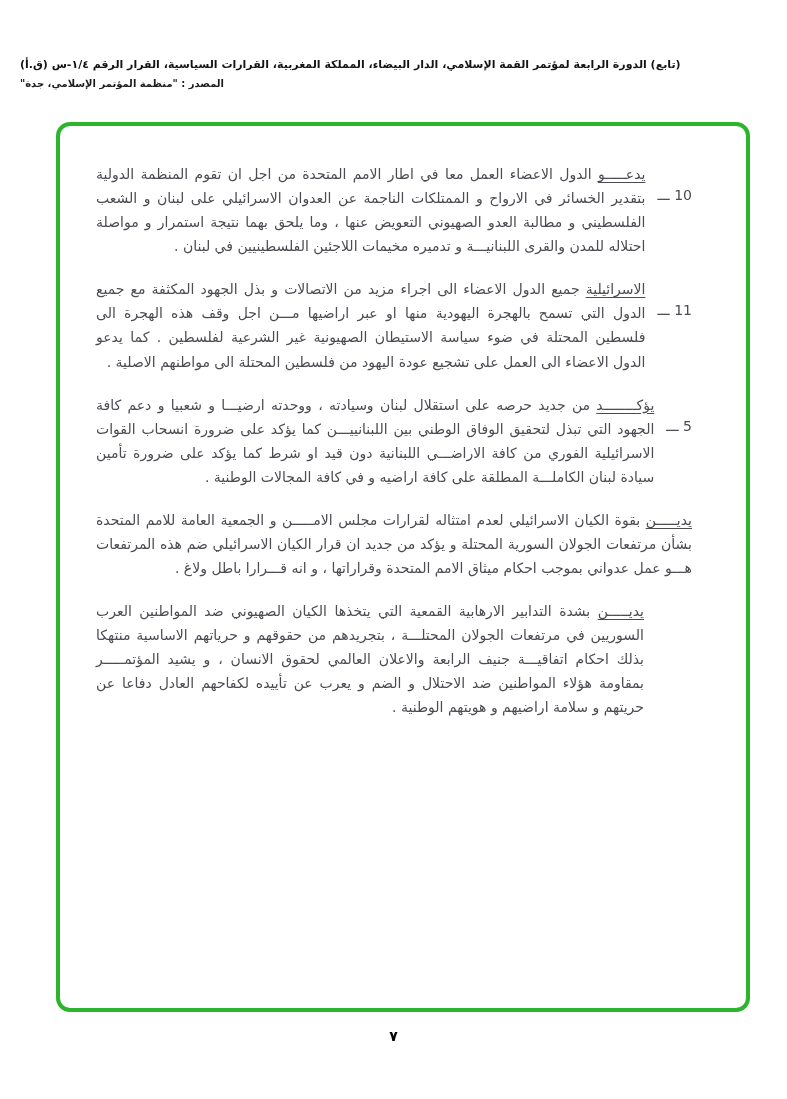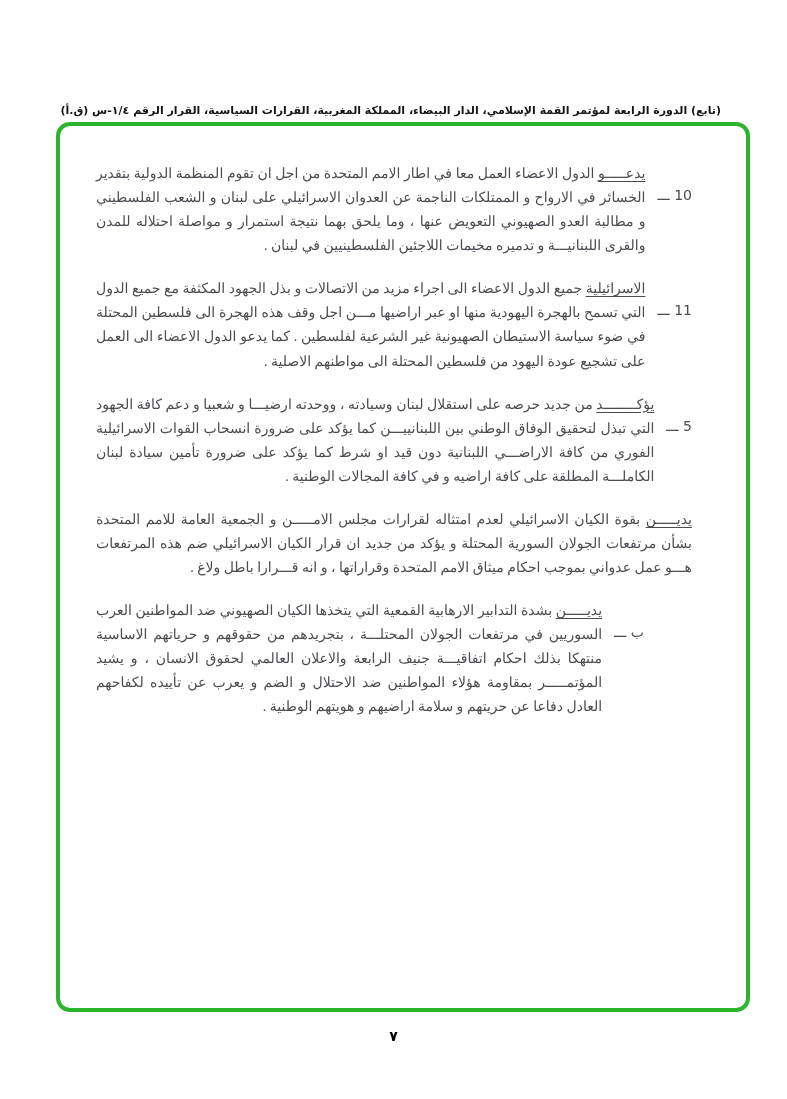--- a/index.html
+++ b/index.html
@@ -10,23 +10,22 @@
     position: relative;
     font-family: "DejaVu Sans", sans-serif;
     overflow: hidden;
   }
   .doc-header {
     position: absolute;
     top: 58px;
     right: 66px;
     left: 20px;
     direction: rtl;
-    text-align: right;
+    text-align: left;
     color: #141414;
-    margin-top: 46px;
   }
   .doc-header .line1 {
     font-size: 11px;
     font-weight: bold;
     white-space: nowrap;
     letter-spacing: 0px;
   }
   .doc-header .line2 {
     font-size: 10px;
     font-weight: bold;
@@ -58,21 +57,20 @@
   }
   .item .marker {
     white-space: nowrap;
     flex: 0 0 auto;
     margin-top: 21px;
   }
   .item .text {
     flex: 1 1 auto;
     text-align: justify;
     margin: 0;
-    font-family: Liberation Serif, serif;
   }
   .item .lead {
     text-decoration: underline;
     text-underline-offset: 3px;
   }
   .item.indented {
     margin-right: 48px;
   }
   .page-number {
     position: absolute;
@@ -109,20 +107,19 @@
     <div class="item">
       <span class="marker">5 ـــ</span>
       <p class="text"><span class="lead">يؤكــــــــد</span><span> من جديد حرصه على استقلال لبنان وسيادته ، ووحدته ارضيـــا و شعبيا و دعم كافة الجهود التي تبذل لتحقيق الوفاق الوطني بين اللبنانييـــن كما يؤكد على ضرورة انسحاب القوات الاسرائيلية الفوري من كافة الاراضـــي اللبنانية دون قيد او شرط كما يؤكد على ضرورة تأمين سيادة لبنان الكاملـــة المطلقة على كافة اراضيه و في كافة المجالات الوطنية .</span></p>
     </div>
 
     <div class="item">
       <p class="text"><span class="lead">يديـــــن</span><span> بقوة الكيان الاسرائيلي لعدم امتثاله لقرارات مجلس الامـــــن و الجمعية العامة للامم المتحدة بشأن مرتفعات الجولان السورية المحتلة و يؤكد من جديد ان قرار الكيان الاسرائيلي ضم هذه المرتفعات هـــو عمل عدواني بموجب احكام ميثاق الامم المتحدة وقراراتها ، و انه قـــرارا باطل ولاغ .</span></p>
     </div>
 
     <div class="item indented">
-      <span class="marker">ب ـــ</span>
       <p class="text"><span class="lead">يديـــــن</span><span> بشدة التدابير الارهابية القمعية التي يتخذها الكيان الصهيوني ضد المواطنين العرب السوريين في مرتفعات الجولان المحتلـــة ، بتجريدهم من حقوقهم و حرياتهم الاساسية منتهكا بذلك احكام اتفاقيـــة جنيف الرابعة والاعلان العالمي لحقوق الانسان ، و يشيد المؤتمـــــر بمقاومة هؤلاء المواطنين ضد الاحتلال و الضم و يعرب عن تأييده لكفاحهم العادل دفاعا عن حريتهم و سلامة اراضيهم و هويتهم الوطنية .</span></p>
     </div>
 
   </div>
 </div>
 
 <div class="page-number">٧</div>
 
 </body></html>

